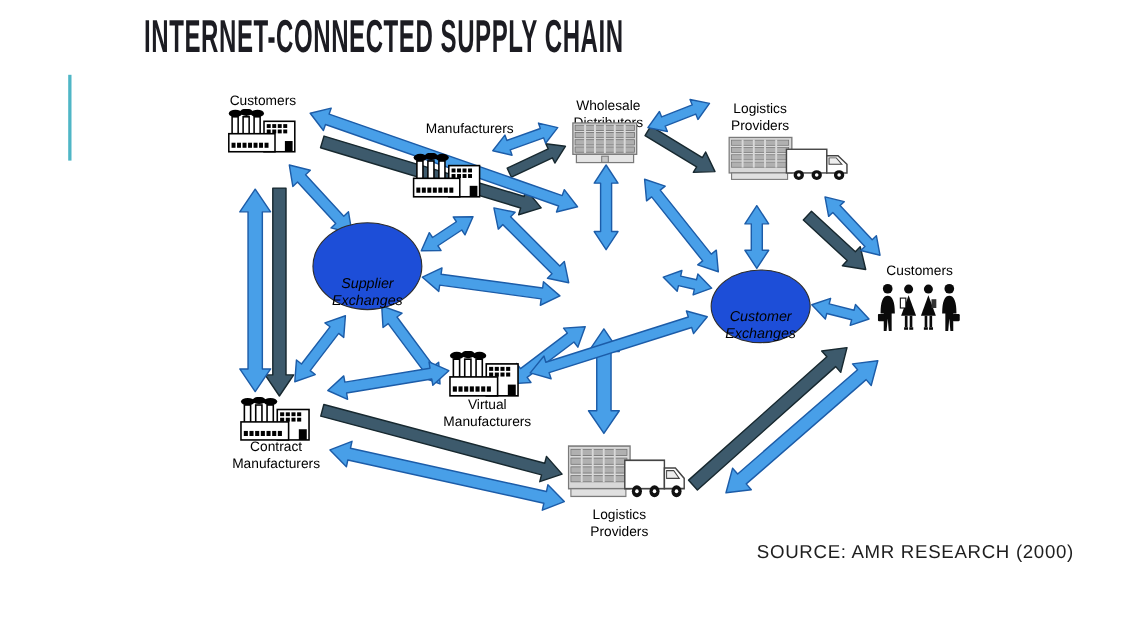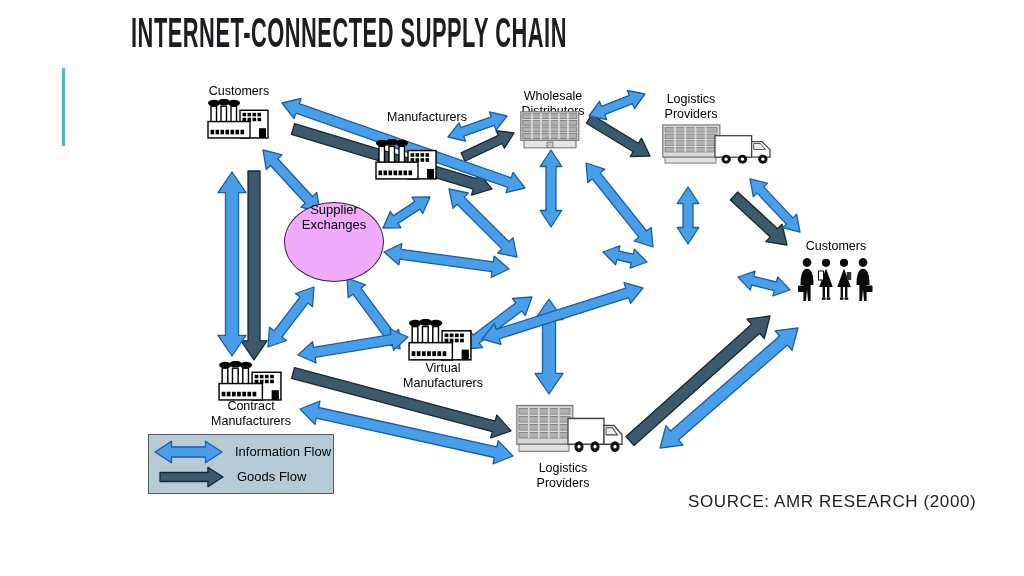--- a/index.html
+++ b/index.html
@@ -6,22 +6,22 @@
   .slide{position:relative;width:1008px;height:576px;background:#ffffff;overflow:hidden;
          font-family:"Liberation Sans",sans-serif;}
   .title{position:absolute;left:131px;top:12px;font-size:42px;font-weight:700;color:#1c1c22;
          white-space:nowrap;letter-spacing:1px;transform:scaleX(0.52);transform-origin:left top;
          line-height:1.0;}
   .accent-line{position:absolute;left:62px;top:68px;width:3px;height:78px;background:#4fb6c6;}
   #arrow-layer{position:absolute;left:0;top:0;z-index:1;}
   .node-label{position:absolute;z-index:3;text-align:center;font-size:12.5px;color:#000;
               line-height:1.18;}
   .icon{position:absolute;z-index:3;}
-  .ellipse{position:absolute;z-index:3;border-radius:50%;background:#f0abfc;border:1.6px solid #2d2d2d;
-           display:flex;align-items:flex-start;justify-content:center;}
+  .ellipse{position:absolute;z-index:3;border-radius:50%;background:#1d4ed8;border:1.6px solid #2d2d2d;
+           display:flex;align-items:flex-end;justify-content:center;font-style:italic;}
   .ellipse span{display:block;width:74px;text-align:center;font-size:13px;color:#000;line-height:1.15;}
   .legend{position:absolute;left:148px;top:434px;width:184px;height:58px;background:#b7cbd7;
           border:1.2px solid #5a5a5a;z-index:3;}
   #legend-arrows{position:absolute;left:0;top:0;}
   .legend-label{position:absolute;font-size:13px;color:#000;white-space:nowrap;}
   .legend-label.info{left:86px;top:9px;}
   .legend-label.goods{left:88px;top:34px;}
   .source{position:absolute;left:688px;top:492px;width:200px;font-size:17px;letter-spacing:0.6px;
           color:#1e1e1e;z-index:3;white-space:nowrap;}
 </style>
@@ -201,25 +201,20 @@
   <svg class="icon" style="left:516px;top:402px" width="108" height="54" viewBox="0 0 108 46" preserveAspectRatio="none">
       <use href="#lorry"></use>
     </svg>
   <svg class="icon" style="left:798px;top:256px" width="78" height="48" viewBox="0 0 78 48">
       <use href="#people"></use>
     </svg>
 
   <div class="ellipse" style="left:284px;top:202px;width:98px;height:78px">
     <span>Supplier Exchanges</span>
   </div>
-
-  <div class="legend">
-    <svg id="legend-arrows" width="184" height="58" viewBox="0 0 184 58">
-        <polygon points="11.0,46.5 58.9,46.5 58.9,51.7 74.0,42.0 58.9,32.3 58.9,37.5 11.0,37.5" fill="#3d5a6c" stroke="#17282f" stroke-width="1.3" stroke-linejoin="round"></polygon>
-        <polygon points="6.0,17.0 22.5,27.8 22.5,22.0 56.5,22.0 56.5,27.8 73.0,17.0 56.5,6.2 56.5,12.0 22.5,12.0 22.5,6.2" fill="#489fe8" stroke="#1c5ca8" stroke-width="1.3" stroke-linejoin="round"></polygon>
-      </svg>
-    <div class="legend-label info">Information Flow</div>
-    <div class="legend-label goods">Goods Flow</div>
+  <div class="ellipse" style="left:646px;top:245px;width:89px;height:65px">
+    <span>Customer Exchanges</span>
   </div>
 
+
   <div class="source">SOURCE: AMR RESEARCH (2000)</div>
 
 </div>
 
 </body></html>

